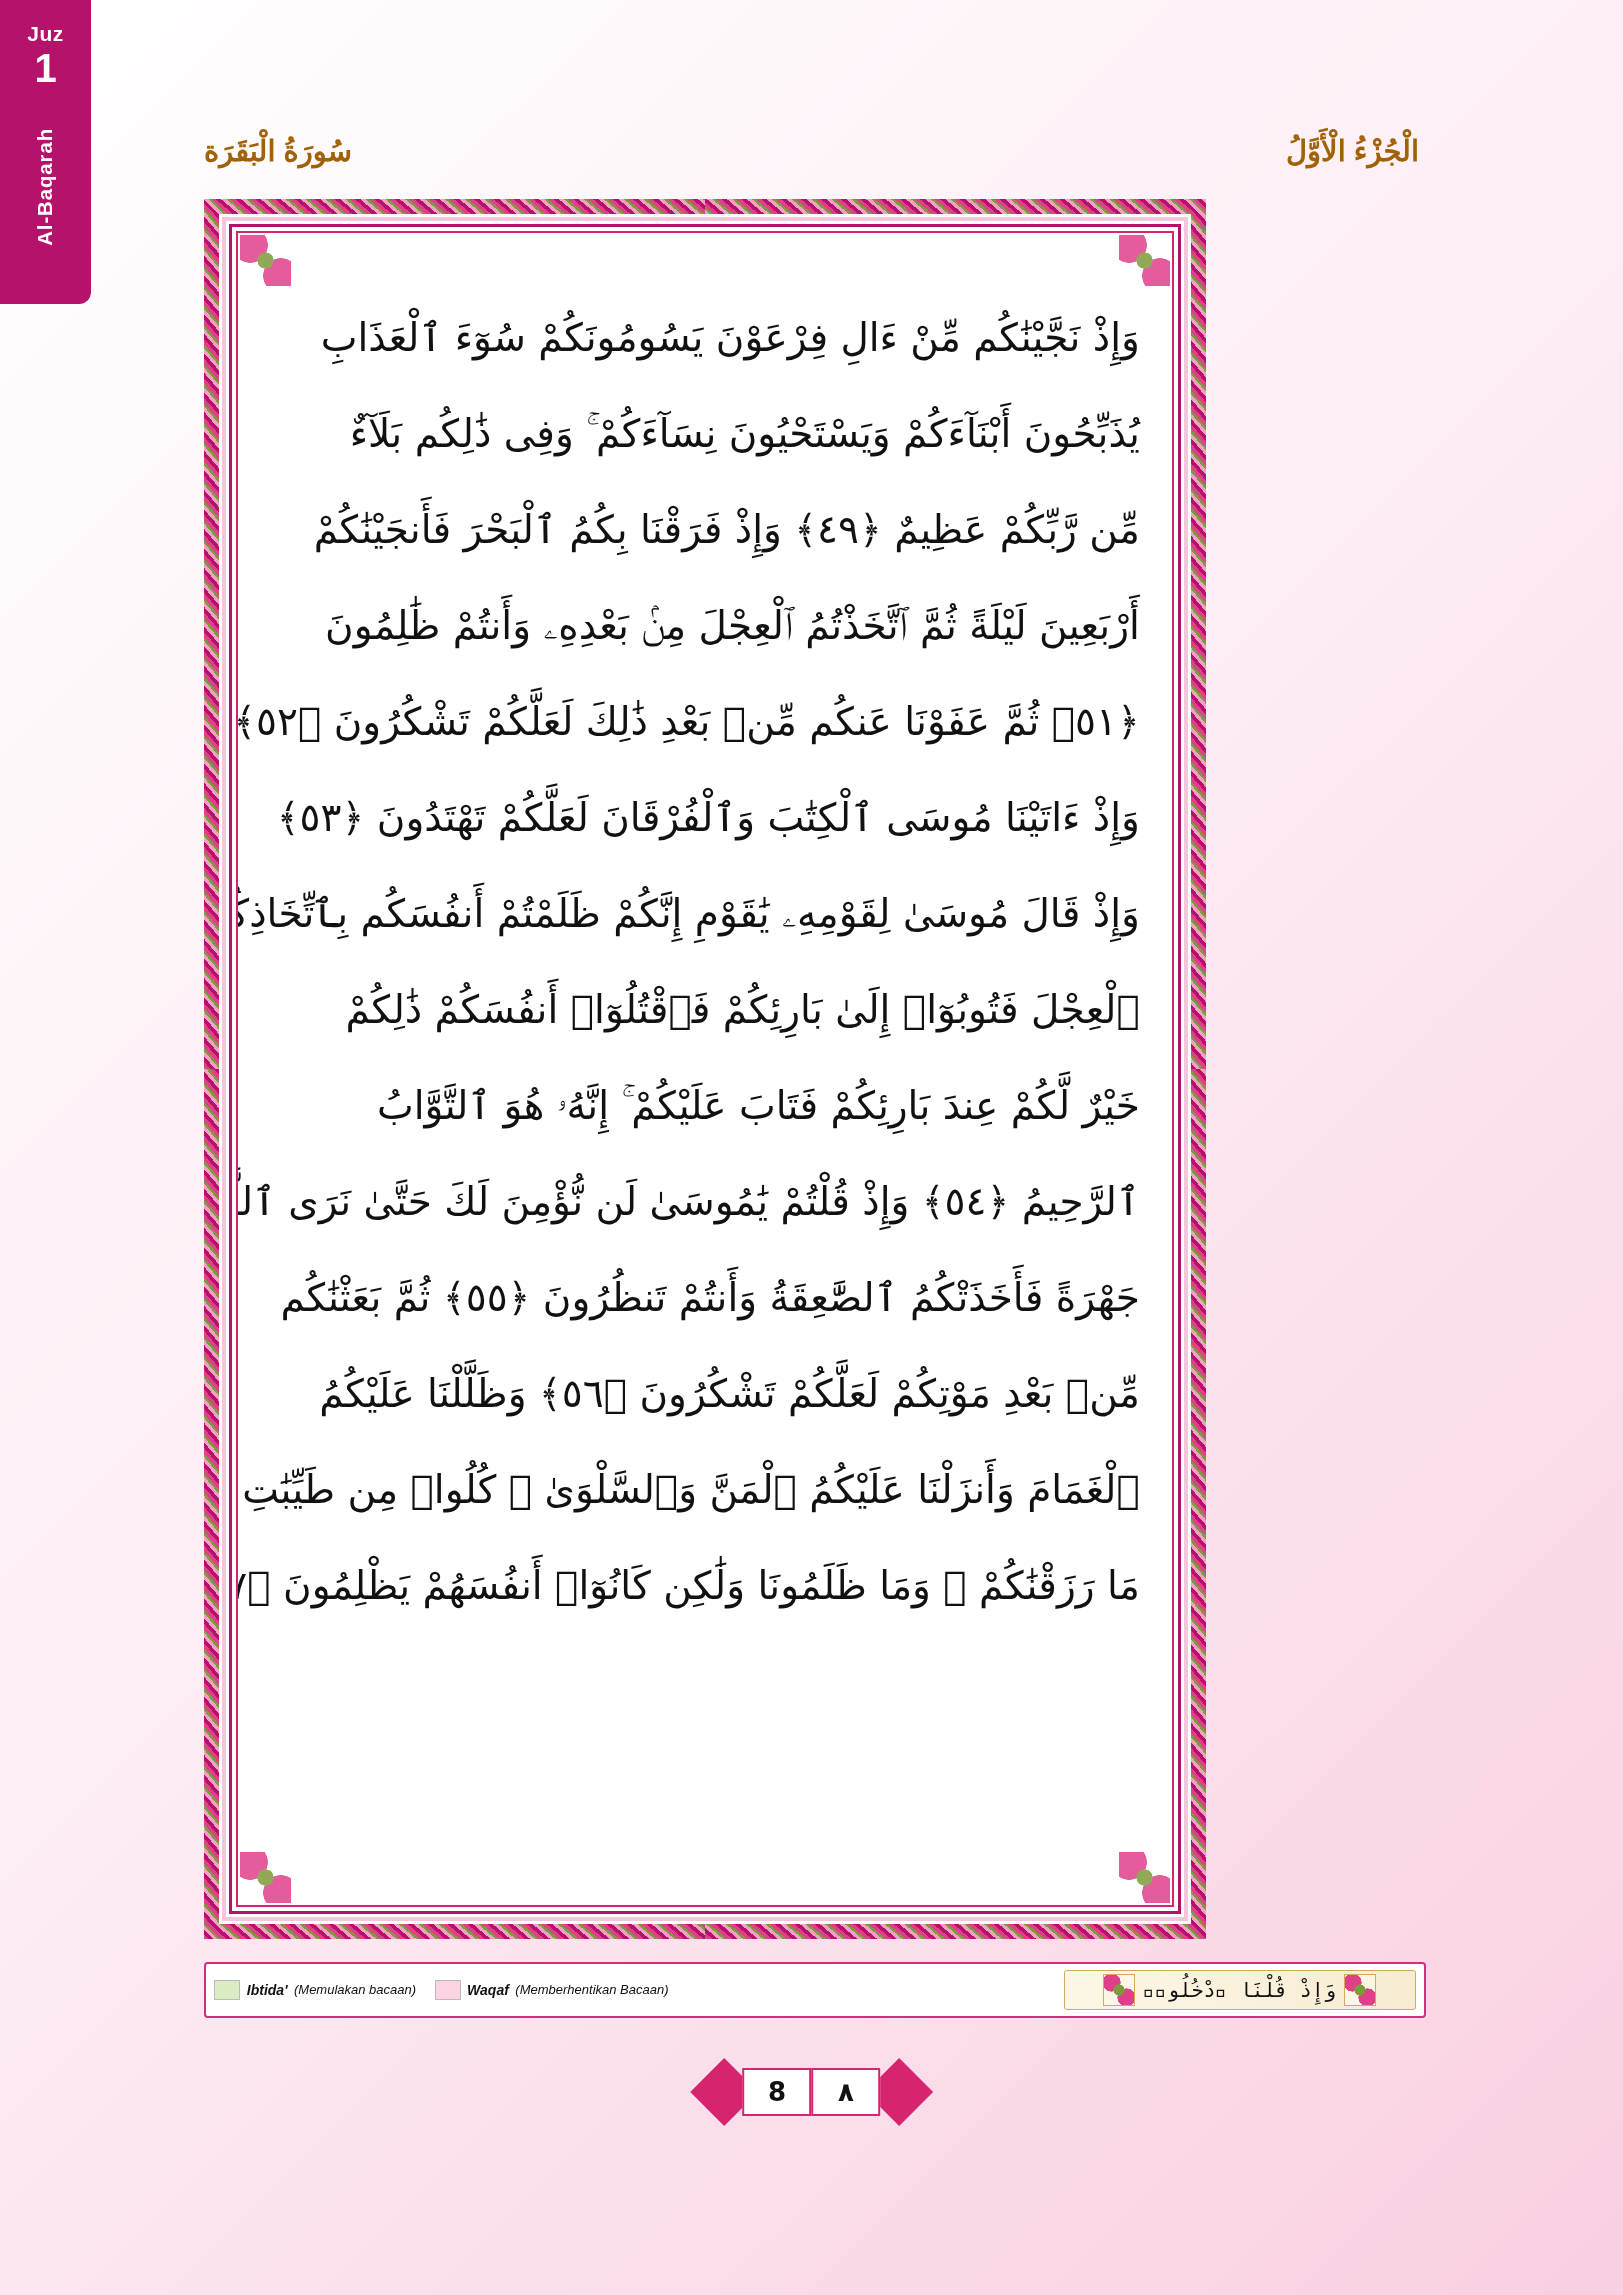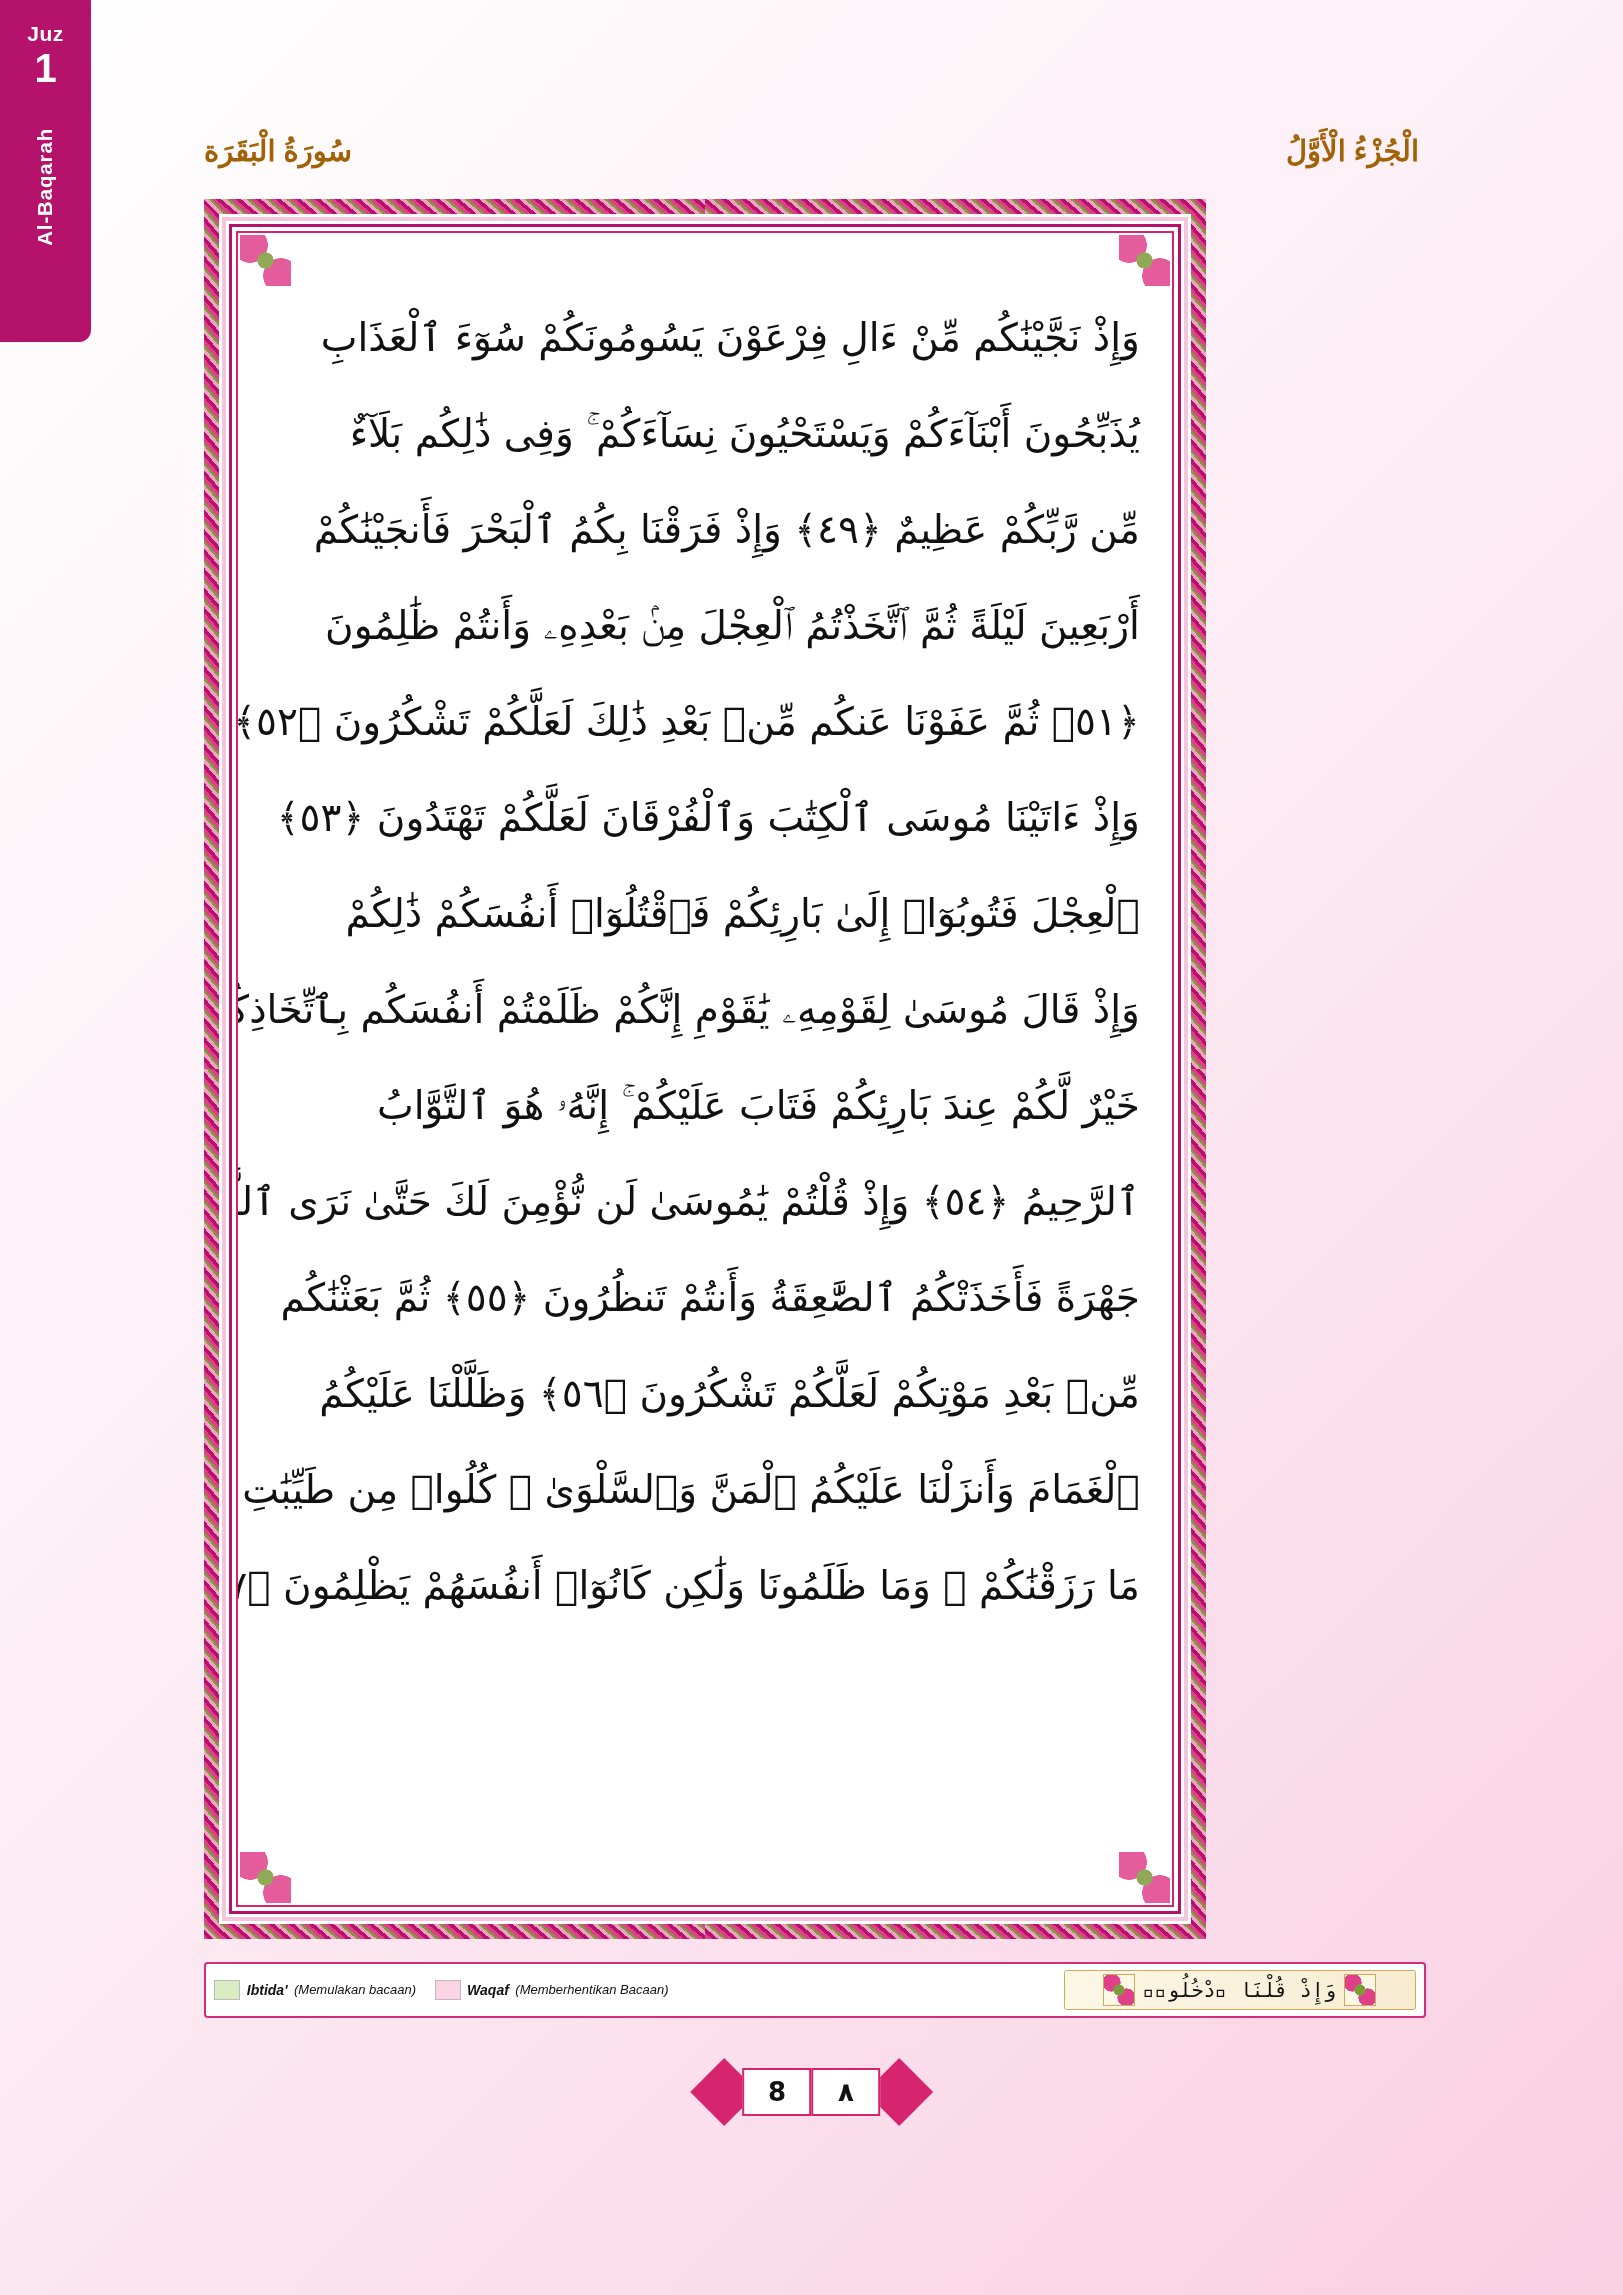--- a/index.html
+++ b/index.html
@@ -12,21 +12,21 @@
     background: linear-gradient(135deg, #ffffff 0%, #fdeef5 45%, #f9cfe2 100%);
     position: relative;
     overflow: hidden;
   }
 
   
   #juz-tab {
     position: absolute;
     left: 0; top: 0;
     width: 91px;
-    height: 342px;
+    height: 304px;
     background: #b5126b;
     border-bottom-right-radius: 12px;
     color: #ffffff;
     display: flex;
     flex-direction: column;
     align-items: center;
     padding-top: 22px;
   }
   #juz-tab .juz-word {
     font-size: 21px;
@@ -262,22 +262,22 @@
         <div class="corner-orn bl"></div>
         <div class="corner-orn br"></div>
 
         <div id="quran-text">
           <div class="ayah-line">وَإِذْ نَجَّيْنَٰكُم مِّنْ ءَالِ فِرْعَوْنَ يَسُومُونَكُمْ سُوٓءَ ٱلْعَذَابِ</div>
           <div class="ayah-line">يُذَبِّحُونَ أَبْنَآءَكُمْ وَيَسْتَحْيُونَ نِسَآءَكُمْ ۚ وَفِى ذَٰلِكُم بَلَآءٌ</div>
           <div class="ayah-line">مِّن رَّبِّكُمْ عَظِيمٌ ﴿٤٩﴾ وَإِذْ فَرَقْنَا بِكُمُ ٱلْبَحْرَ فَأَنجَيْنَٰكُمْ</div>
           <div class="ayah-line">أَرْبَعِينَ لَيْلَةً ثُمَّ ٱتَّخَذْتُمُ ٱلْعِجْلَ مِنۢ بَعْدِهِۦ وَأَنتُمْ ظَٰلِمُونَ</div>
           <div class="ayah-line">﴿٥١﴾ ثُمَّ عَفَوْنَا عَنكُم مِّنۢ بَعْدِ ذَٰلِكَ لَعَلَّكُمْ تَشْكُرُونَ ﴿٥٢﴾</div>
           <div class="ayah-line">وَإِذْ ءَاتَيْنَا مُوسَى ٱلْكِتَٰبَ وَٱلْفُرْقَانَ لَعَلَّكُمْ تَهْتَدُونَ ﴿٥٣﴾</div>
+          <div class="ayah-line">وَإِذْ قَالَ مُوسَىٰ لِقَوْمِهِۦ يَٰقَوْمِ إِنَّكُمْ ظَلَمْتُمْ أَنفُسَكُم بِٱتِّخَاذِكُمُ</div>
           <div class="ayah-line">ٱلْعِجْلَ فَتُوبُوٓا۟ إِلَىٰ بَارِئِكُمْ فَٱقْتُلُوٓا۟ أَنفُسَكُمْ ذَٰلِكُمْ</div>
-          <div class="ayah-line">وَإِذْ قَالَ مُوسَىٰ لِقَوْمِهِۦ يَٰقَوْمِ إِنَّكُمْ ظَلَمْتُمْ أَنفُسَكُم بِٱتِّخَاذِكُمُ</div>
           <div class="ayah-line">خَيْرٌ لَّكُمْ عِندَ بَارِئِكُمْ فَتَابَ عَلَيْكُمْ ۚ إِنَّهُۥ هُوَ ٱلتَّوَّابُ</div>
           <div class="ayah-line">ٱلرَّحِيمُ ﴿٥٤﴾ وَإِذْ قُلْتُمْ يَٰمُوسَىٰ لَن نُّؤْمِنَ لَكَ حَتَّىٰ نَرَى ٱللَّهَ</div>
           <div class="ayah-line">جَهْرَةً فَأَخَذَتْكُمُ ٱلصَّٰعِقَةُ وَأَنتُمْ تَنظُرُونَ ﴿٥٥﴾ ثُمَّ بَعَثْنَٰكُم</div>
           <div class="ayah-line">مِّنۢ بَعْدِ مَوْتِكُمْ لَعَلَّكُمْ تَشْكُرُونَ ﴿٥٦﴾ وَظَلَّلْنَا عَلَيْكُمُ</div>
           <div class="ayah-line">ٱلْغَمَامَ وَأَنزَلْنَا عَلَيْكُمُ ٱلْمَنَّ وَٱلسَّلْوَىٰ ۖ كُلُوا۟ مِن طَيِّبَٰتِ</div>
           <div class="ayah-line">مَا رَزَقْنَٰكُمْ ۖ وَمَا ظَلَمُونَا وَلَٰكِن كَانُوٓا۟ أَنفُسَهُمْ يَظْلِمُونَ ﴿٥٧﴾</div>
         </div>
       </div>
     </div>
   </div>

